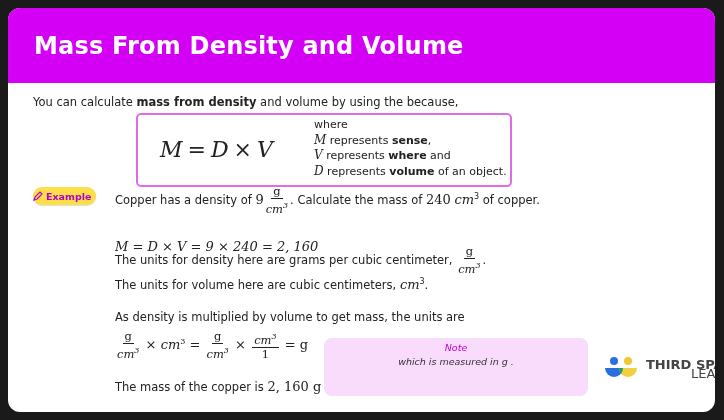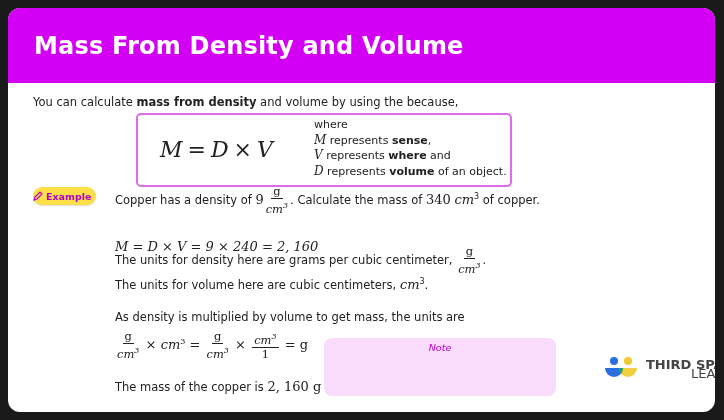--- a/index.html
+++ b/index.html
@@ -15,21 +15,21 @@
   .where { position: absolute; left: 176px; top: 2px; font-size: 11px; line-height: 15.5px; }
   .where i { font-family: "DejaVu Serif", serif; font-size: 12px; }
   .badge { position: absolute; left: 25px; top: 104px; width: 63px; height: 18px; border-radius: 10px; background: #fde047; color: #b000d0; font-size: 9.5px; font-weight: bold; display: flex; align-items: center; gap: 3px; box-shadow: 0 1px 1px #ddd; }
   .line { position: absolute; left: 107px; white-space: nowrap; }
   .math { font-family: "DejaVu Serif", serif; font-size: 13px; }
   .mi { font-style: italic; }
   .frac { display: inline-flex; flex-direction: column; align-items: center; vertical-align: middle; font-family: "DejaVu Serif", serif; font-size: 11.5px; line-height: 13px; margin: 0 2px; }
   .frac .num { border-bottom: 1px solid #222; padding: 0 2px; }
   .frac .den { font-style: italic; }
   sup { font-size: 8px; }
-  .note { position: absolute; left: 316px; top: 330px; width: 232px; height: 58px; background: #f9dcfb; border-radius: 8px; text-align: center; font-size: 9.5px; font-style: italic; line-height: 14px; color: #333; padding-top: 3px; box-sizing: border-box; }
+  .note { position: absolute; left: 316px; top: 330px; width: 264px; height: 58px; background: #f9dcfb; border-radius: 8px; text-align: center; font-size: 9.5px; font-style: italic; line-height: 14px; color: #333; padding-top: 3px; box-sizing: border-box; }
   .note .note-title { color: #c000d8; font-style: italic; }
   .logo { position: absolute; left: 596px; top: 348px; display: flex; align-items: center; gap: 8px; }
   .logo-text { font-size: 13px; line-height: 9px; color: #444; font-weight: bold; }
   .logo-text .l2 { font-weight: normal; padding-left: 5px; margin-left: 40px; }
 </style>
 </head>
 <body>
 
 <div class="card">
   <div class="header">
@@ -54,21 +54,21 @@
       <svg width="10" height="10" viewBox="0 0 10 10">
           <path d="M1 9 L2 6 L7 1 L9 3 L4 8 Z" fill="none" stroke="#b000d0" stroke-width="1.2"></path>
         </svg>
       <span>Example</span>
     </div>
 
     <div class="line" style="top:102px;">
       <span>Copper has a density of </span><span class="math">9</span><span class="frac">
           <span class="num">g</span>
           <span class="den"><span>cm</span><sup>3</sup></span>
-        </span><span>. Calculate the mass of </span><span class="math">340</span> <span class="math mi">cm</span><sup>3</sup><span> of copper.</span>
+        </span><span>. Calculate the mass of </span><span class="math">240</span> <span class="math mi">cm</span><sup>3</sup><span> of copper.</span>
     </div>
 
     <div class="line math mi" style="top:156px;">M = D × V = 9 × 240 = 2, 160</div>
 
     <div class="line" style="top:162px;"><span>The units for density here are grams per cubic centimeter, </span><span class="frac">
           <span class="num">g</span>
           <span class="den">cm<sup>3</sup></span>
         </span>.</div>
     <div class="line" style="top:194px;"><span>The units for volume here are cubic centimeters, </span><span class="math mi">cm</span><sup>3</sup>.</div>
     <div class="line" style="top:227px;">As density is multiplied by volume to get mass, the units are</div>
@@ -84,20 +84,21 @@
           <span class="num mi">cm<sup>3</sup></span>
           <span class="den" style="font-style:normal">1</span>
         </span> = g
     </div>
 
     <div class="line" style="top:296px;"><span>The mass of the copper is </span><span class="math">2, 160 g</span><span> .</span></div>
   </div>
 
   <div class="note" style="top:330px;">
     <div class="note-title">Note</div>
+    <div>which is measured in g .</div>
   </div>
 
   <div class="logo">
     <svg width="34" height="26" viewBox="0 0 34 26">
       <circle cx="10" cy="5" r="4" fill="#2a6fe0"></circle>
       <circle cx="24" cy="5" r="4" fill="#f0c830"></circle>
       <path d="M1 12 A9 9 0 0 0 19 12 Z" fill="#2a6fe0"></path>
       <path d="M15 12 A9 9 0 0 0 33 12 Z" fill="#f0d040"></path>
       <path d="M15 12 L19 12 A9 9 0 0 1 17 18 A9 9 0 0 1 15 12 Z" fill="#1e9e60"></path>
     </svg>

